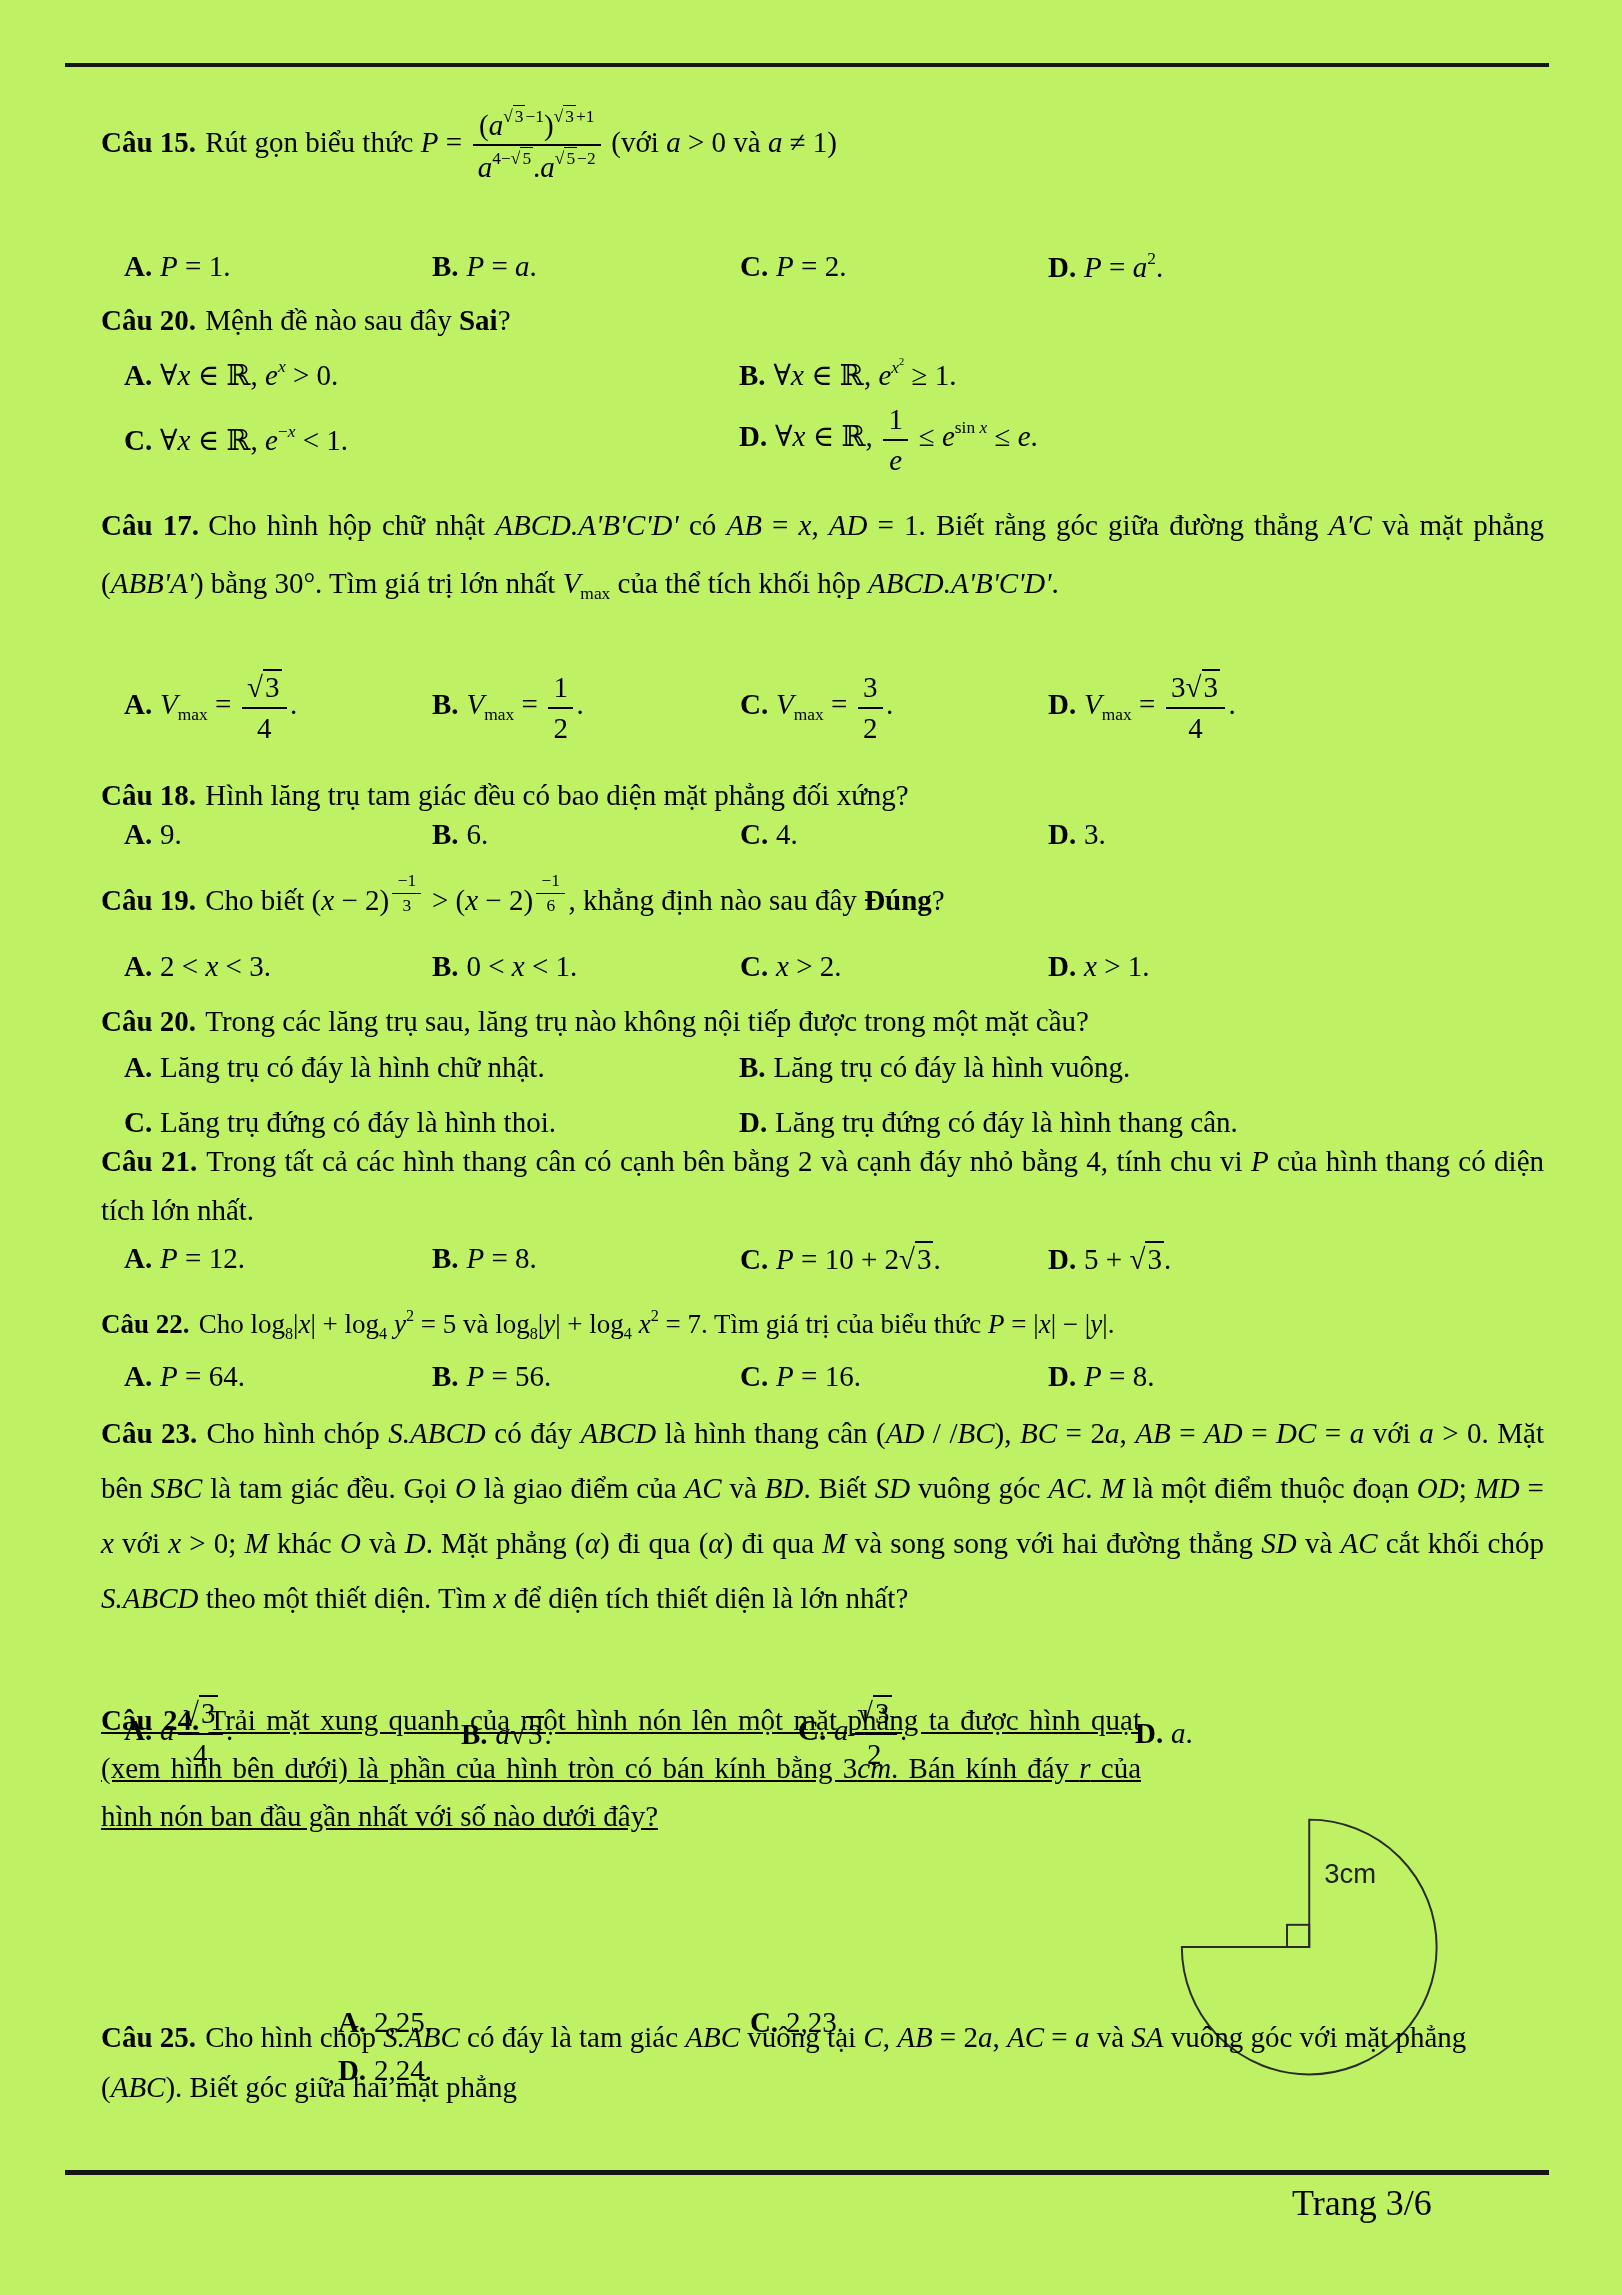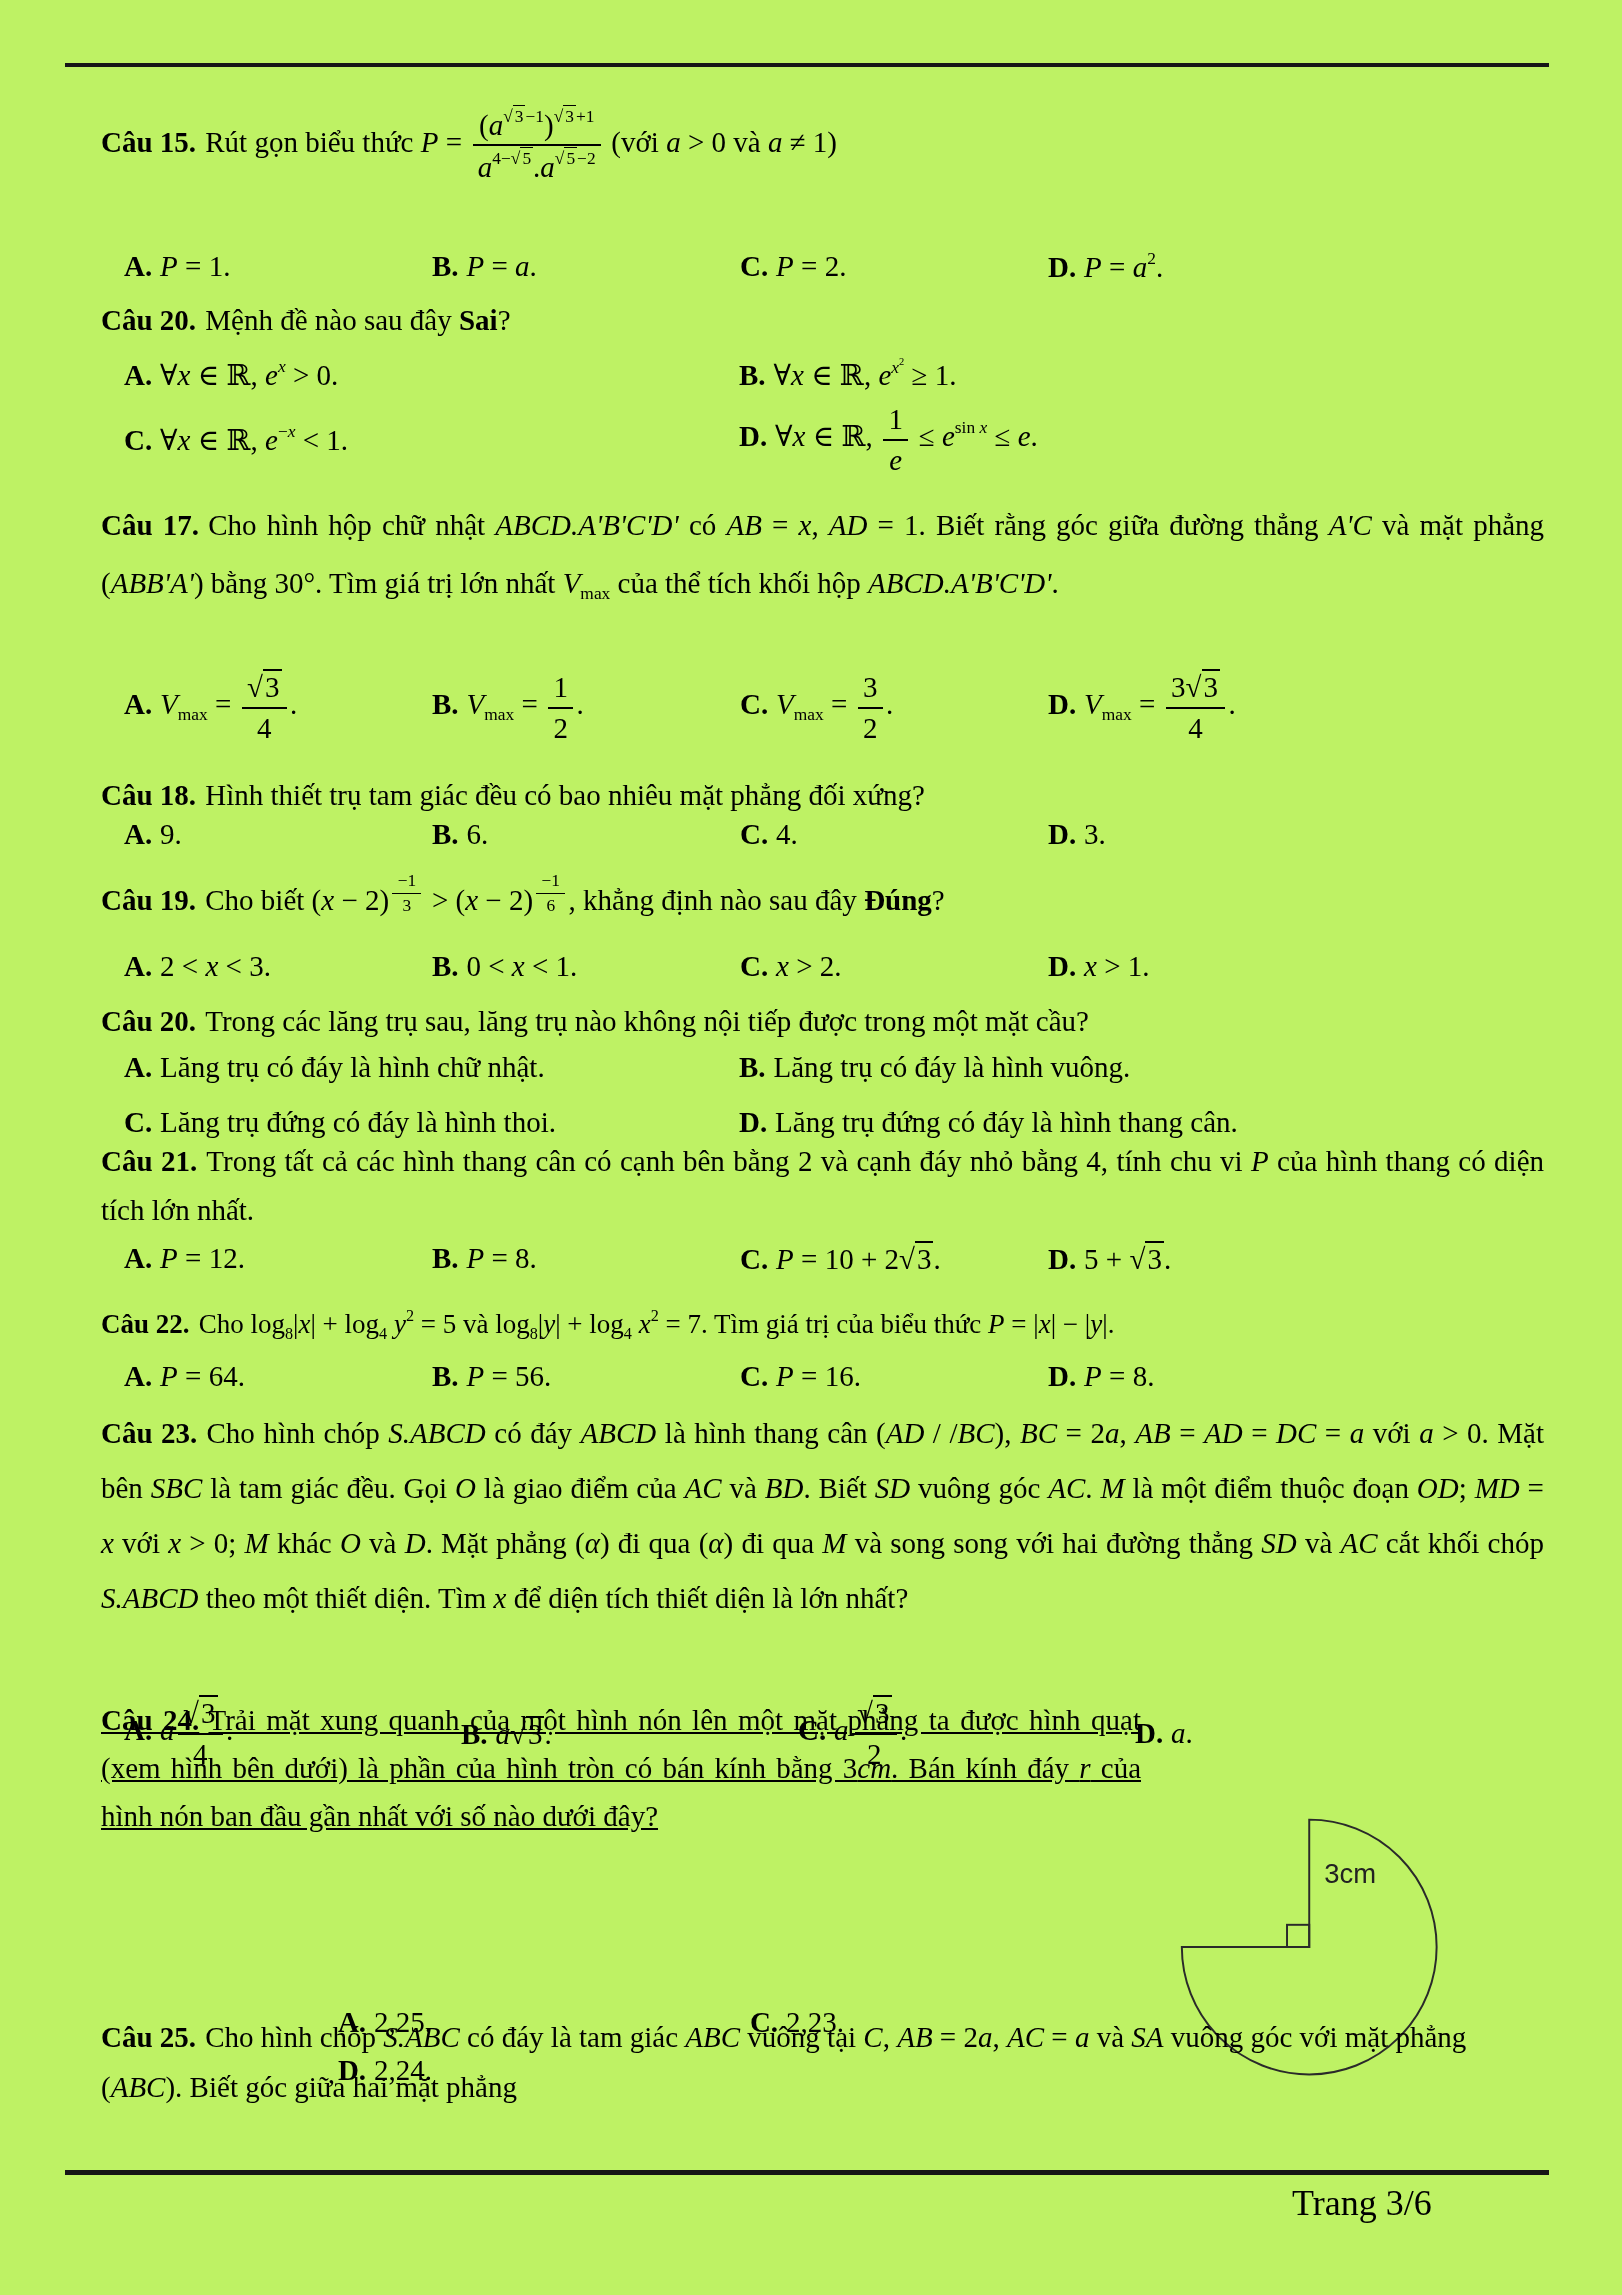--- a/index.html
+++ b/index.html
@@ -73,21 +73,21 @@
     <span class="qlabel">Câu 17.</span><span class="qbody"><span class="m-seq">Cho hình hộp chữ nhật <span class="m-it"><span class="m-seq">ABCD.A'B'C'D'</span></span> có <span class="m-it"><span class="m-seq">AB</span></span> = <span class="m-it"><span class="m-seq">x</span></span>, <span class="m-it"><span class="m-seq">AD</span></span> = 1. Biết rằng góc giữa đường thẳng <span class="m-it"><span class="m-seq">A'C</span></span> và mặt phẳng (<span class="m-it"><span class="m-seq">ABB'A'</span></span>) bằng 30°. Tìm giá trị lớn nhất <span class="m-it"><span class="m-seq">V</span></span><sub><span class="m-seq">max</span></sub> của thể tích khối hộp <span class="m-it"><span class="m-seq">ABCD.A'B'C'D'</span></span>.</span></span>
   </div>
   <div class="opts opts4" id="o17">
     <div class="opt"><span class="ok">A.</span><span class="ov"><span class="m-seq"><span class="m-it"><span class="m-seq">V</span></span><sub><span class="m-seq">max</span></sub> = <span class="m-frac"><span class="m-num"><span class="m-seq"><span class="m-sqrt"><span class="m-rs">√</span><span class="m-rb"><span class="m-seq">3</span></span></span></span></span><span class="m-den"><span class="m-seq">4</span></span></span>.</span></span></div>
     <div class="opt"><span class="ok">B.</span><span class="ov"><span class="m-seq"><span class="m-it"><span class="m-seq">V</span></span><sub><span class="m-seq">max</span></sub> = <span class="m-frac"><span class="m-num"><span class="m-seq">1</span></span><span class="m-den"><span class="m-seq">2</span></span></span>.</span></span></div>
     <div class="opt"><span class="ok">C.</span><span class="ov"><span class="m-seq"><span class="m-it"><span class="m-seq">V</span></span><sub><span class="m-seq">max</span></sub> = <span class="m-frac"><span class="m-num"><span class="m-seq">3</span></span><span class="m-den"><span class="m-seq">2</span></span></span>.</span></span></div>
     <div class="opt"><span class="ok">D.</span><span class="ov"><span class="m-seq"><span class="m-it"><span class="m-seq">V</span></span><sub><span class="m-seq">max</span></sub> = <span class="m-frac"><span class="m-num"><span class="m-seq">3<span class="m-sqrt"><span class="m-rs">√</span><span class="m-rb"><span class="m-seq">3</span></span></span></span></span><span class="m-den"><span class="m-seq">4</span></span></span>.</span></span></div>
   </div>
 
   <div class="q" id="q18">
-    <span class="qlabel">Câu 18.</span><span class="qbody"><span class="m-seq">Hình thiết trụ tam giác đều có bao nhiêu mặt phẳng đối xứng?</span></span>
+    <span class="qlabel">Câu 18.</span><span class="qbody"><span class="m-seq">Hình lăng trụ tam giác đều có bao diện mặt phẳng đối xứng?</span></span>
   </div>
   <div class="opts opts4" id="o18">
     <div class="opt"><span class="ok">A.</span><span class="ov"><span class="m-seq">9.</span></span></div>
     <div class="opt"><span class="ok">B.</span><span class="ov"><span class="m-seq">6.</span></span></div>
     <div class="opt"><span class="ok">C.</span><span class="ov"><span class="m-seq">4.</span></span></div>
     <div class="opt"><span class="ok">D.</span><span class="ov"><span class="m-seq">3.</span></span></div>
   </div>
 
   <div class="q" id="q19">
     <span class="qlabel">Câu 19.</span><span class="qbody"><span class="m-seq">Cho biết (<span class="m-it"><span class="m-seq">x</span></span> − 2)<sup><span class="m-seq"><span class="m-frac"><span class="m-num"><span class="m-seq">−1</span></span><span class="m-den"><span class="m-seq">3</span></span></span></span></sup> &gt; (<span class="m-it"><span class="m-seq">x</span></span> − 2)<sup><span class="m-seq"><span class="m-frac"><span class="m-num"><span class="m-seq">−1</span></span><span class="m-den"><span class="m-seq">6</span></span></span></span></sup>, khẳng định nào sau đây <span class="m-bf"><span class="m-seq">Đúng</span></span>?</span></span>

